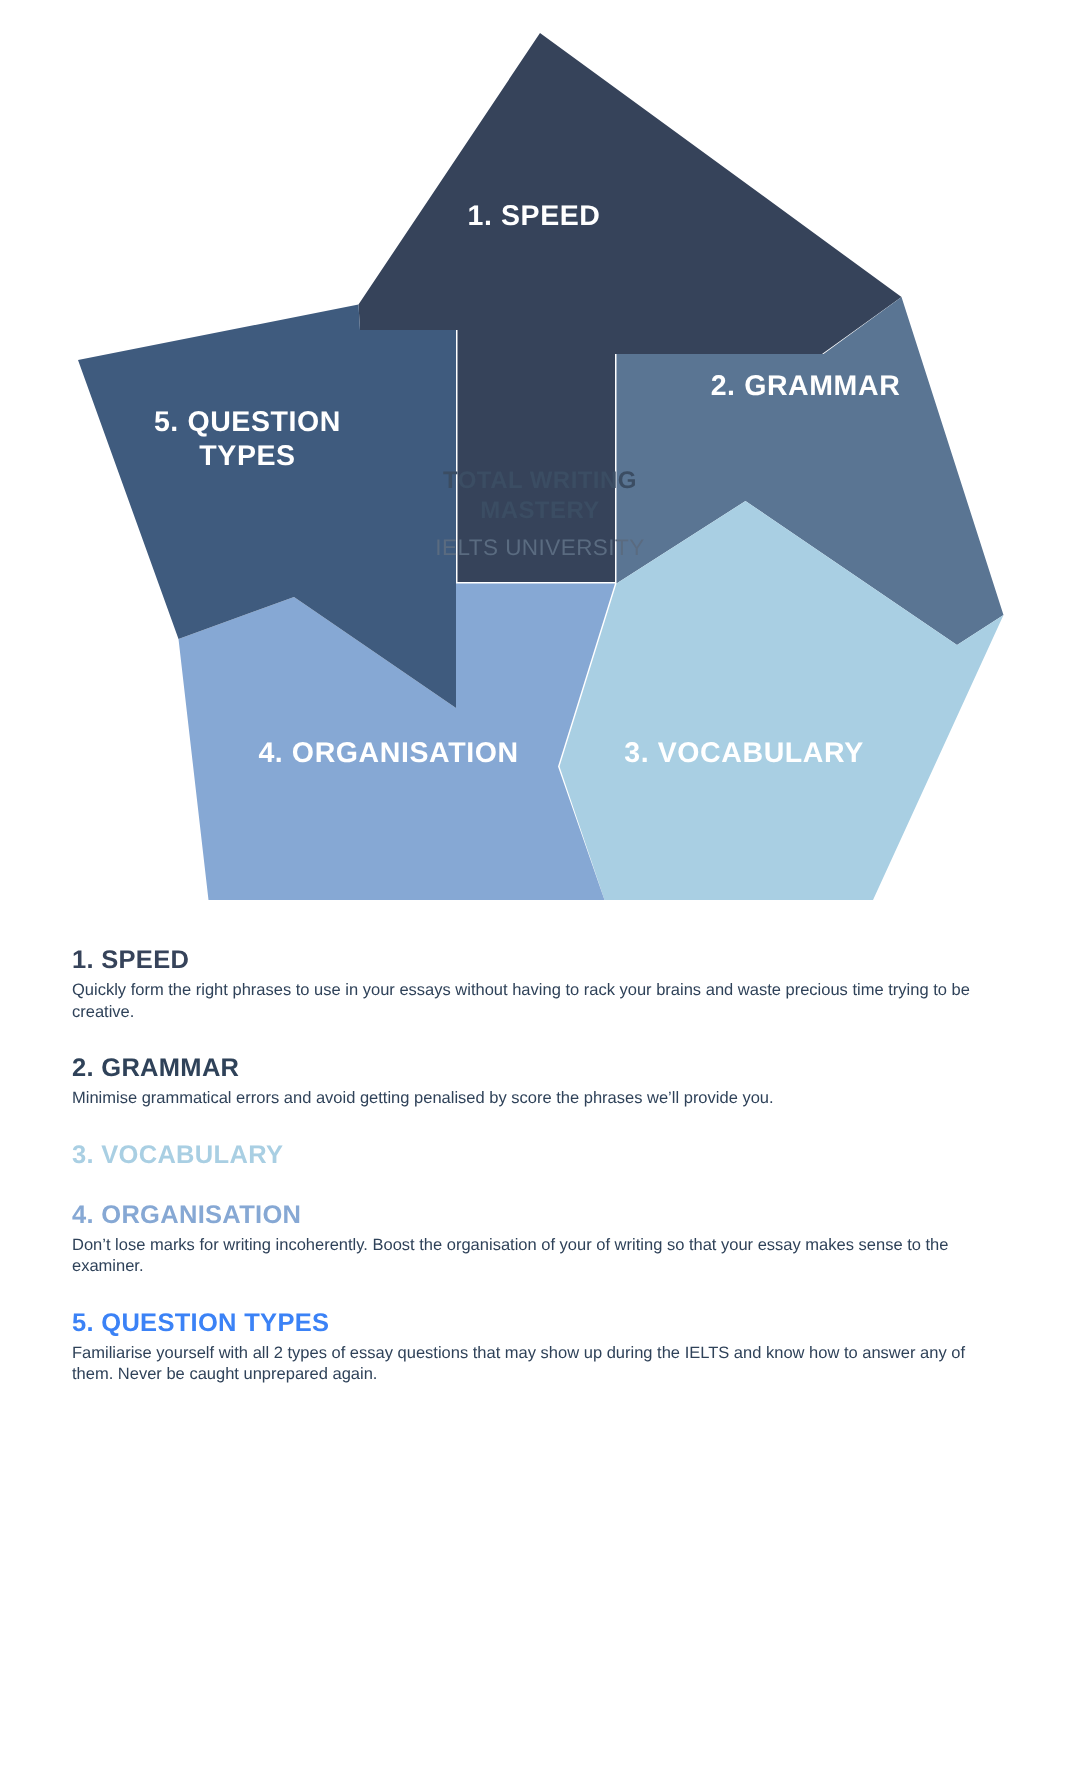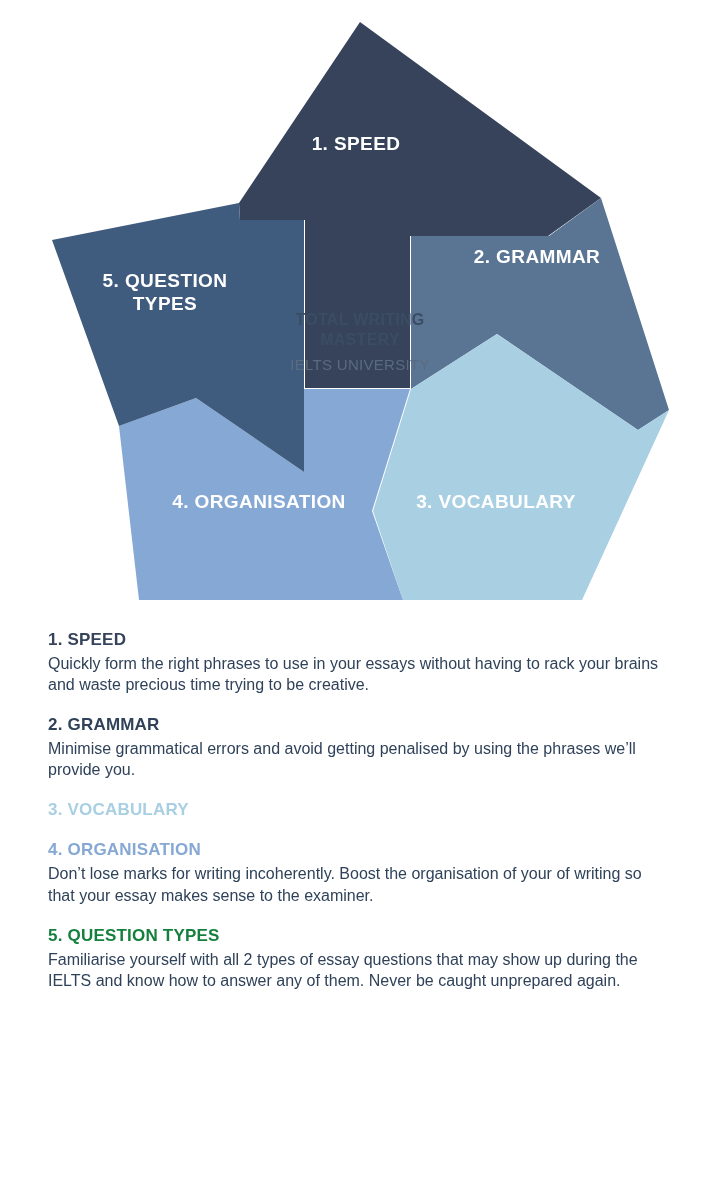--- a/index.html
+++ b/index.html
@@ -62,21 +62,21 @@
   .item:last-child {
     margin-bottom: 0;
   }
   .item-title {
     font-size: 17px;
     font-weight: bold;
     margin: 0 0 3px 0;
     letter-spacing: 0.2px;
   }
   .item-body {
-    font-size: 16px;
+    font-size: 11px;
     line-height: 1.32;
     margin: 0;
     color: #2f4259;
   }
 </style>
 </head>
 <body>
 
 <div class="page">
 
@@ -151,31 +151,31 @@
 
   <div class="content">
 
     <div class="item">
       <p class="item-title" style="color:#36435a">1. SPEED</p>
       <p class="item-body">Quickly form the right phrases to use in your essays without having to rack your brains and waste precious time trying to be creative.</p>
     </div>
 
     <div class="item">
       <p class="item-title" style="color:#4a6party">2. GRAMMAR</p>
-      <p class="item-body">Minimise grammatical errors and avoid getting penalised by using the phrases we’ll provide you.</p>
+      <p class="item-body">Minimise grammatical errors and avoid getting penalised by score the phrases we’ll provide you.</p>
     </div>
 
     <div class="item">
       <p class="item-title" style="color:#a9cfe3">3. VOCABULARY</p>
     </div>
 
     <div class="item">
       <p class="item-title" style="color:#86a8d4">4. ORGANISATION</p>
       <p class="item-body">Don’t lose marks for writing incoherently. Boost the organisation of your of writing so that your essay makes sense to the examiner.</p>
     </div>
 
     <div class="item">
-      <p class="item-title" style="color:#15803d">5. QUESTION TYPES</p>
+      <p class="item-title" style="color:#3b82f6">5. QUESTION TYPES</p>
       <p class="item-body">Familiarise yourself with all 2 types of essay questions that may show up during the IELTS and know how to answer any of them. Never be caught unprepared again.</p>
     </div>
 
   </div>
 </div>
 
 </body></html>

